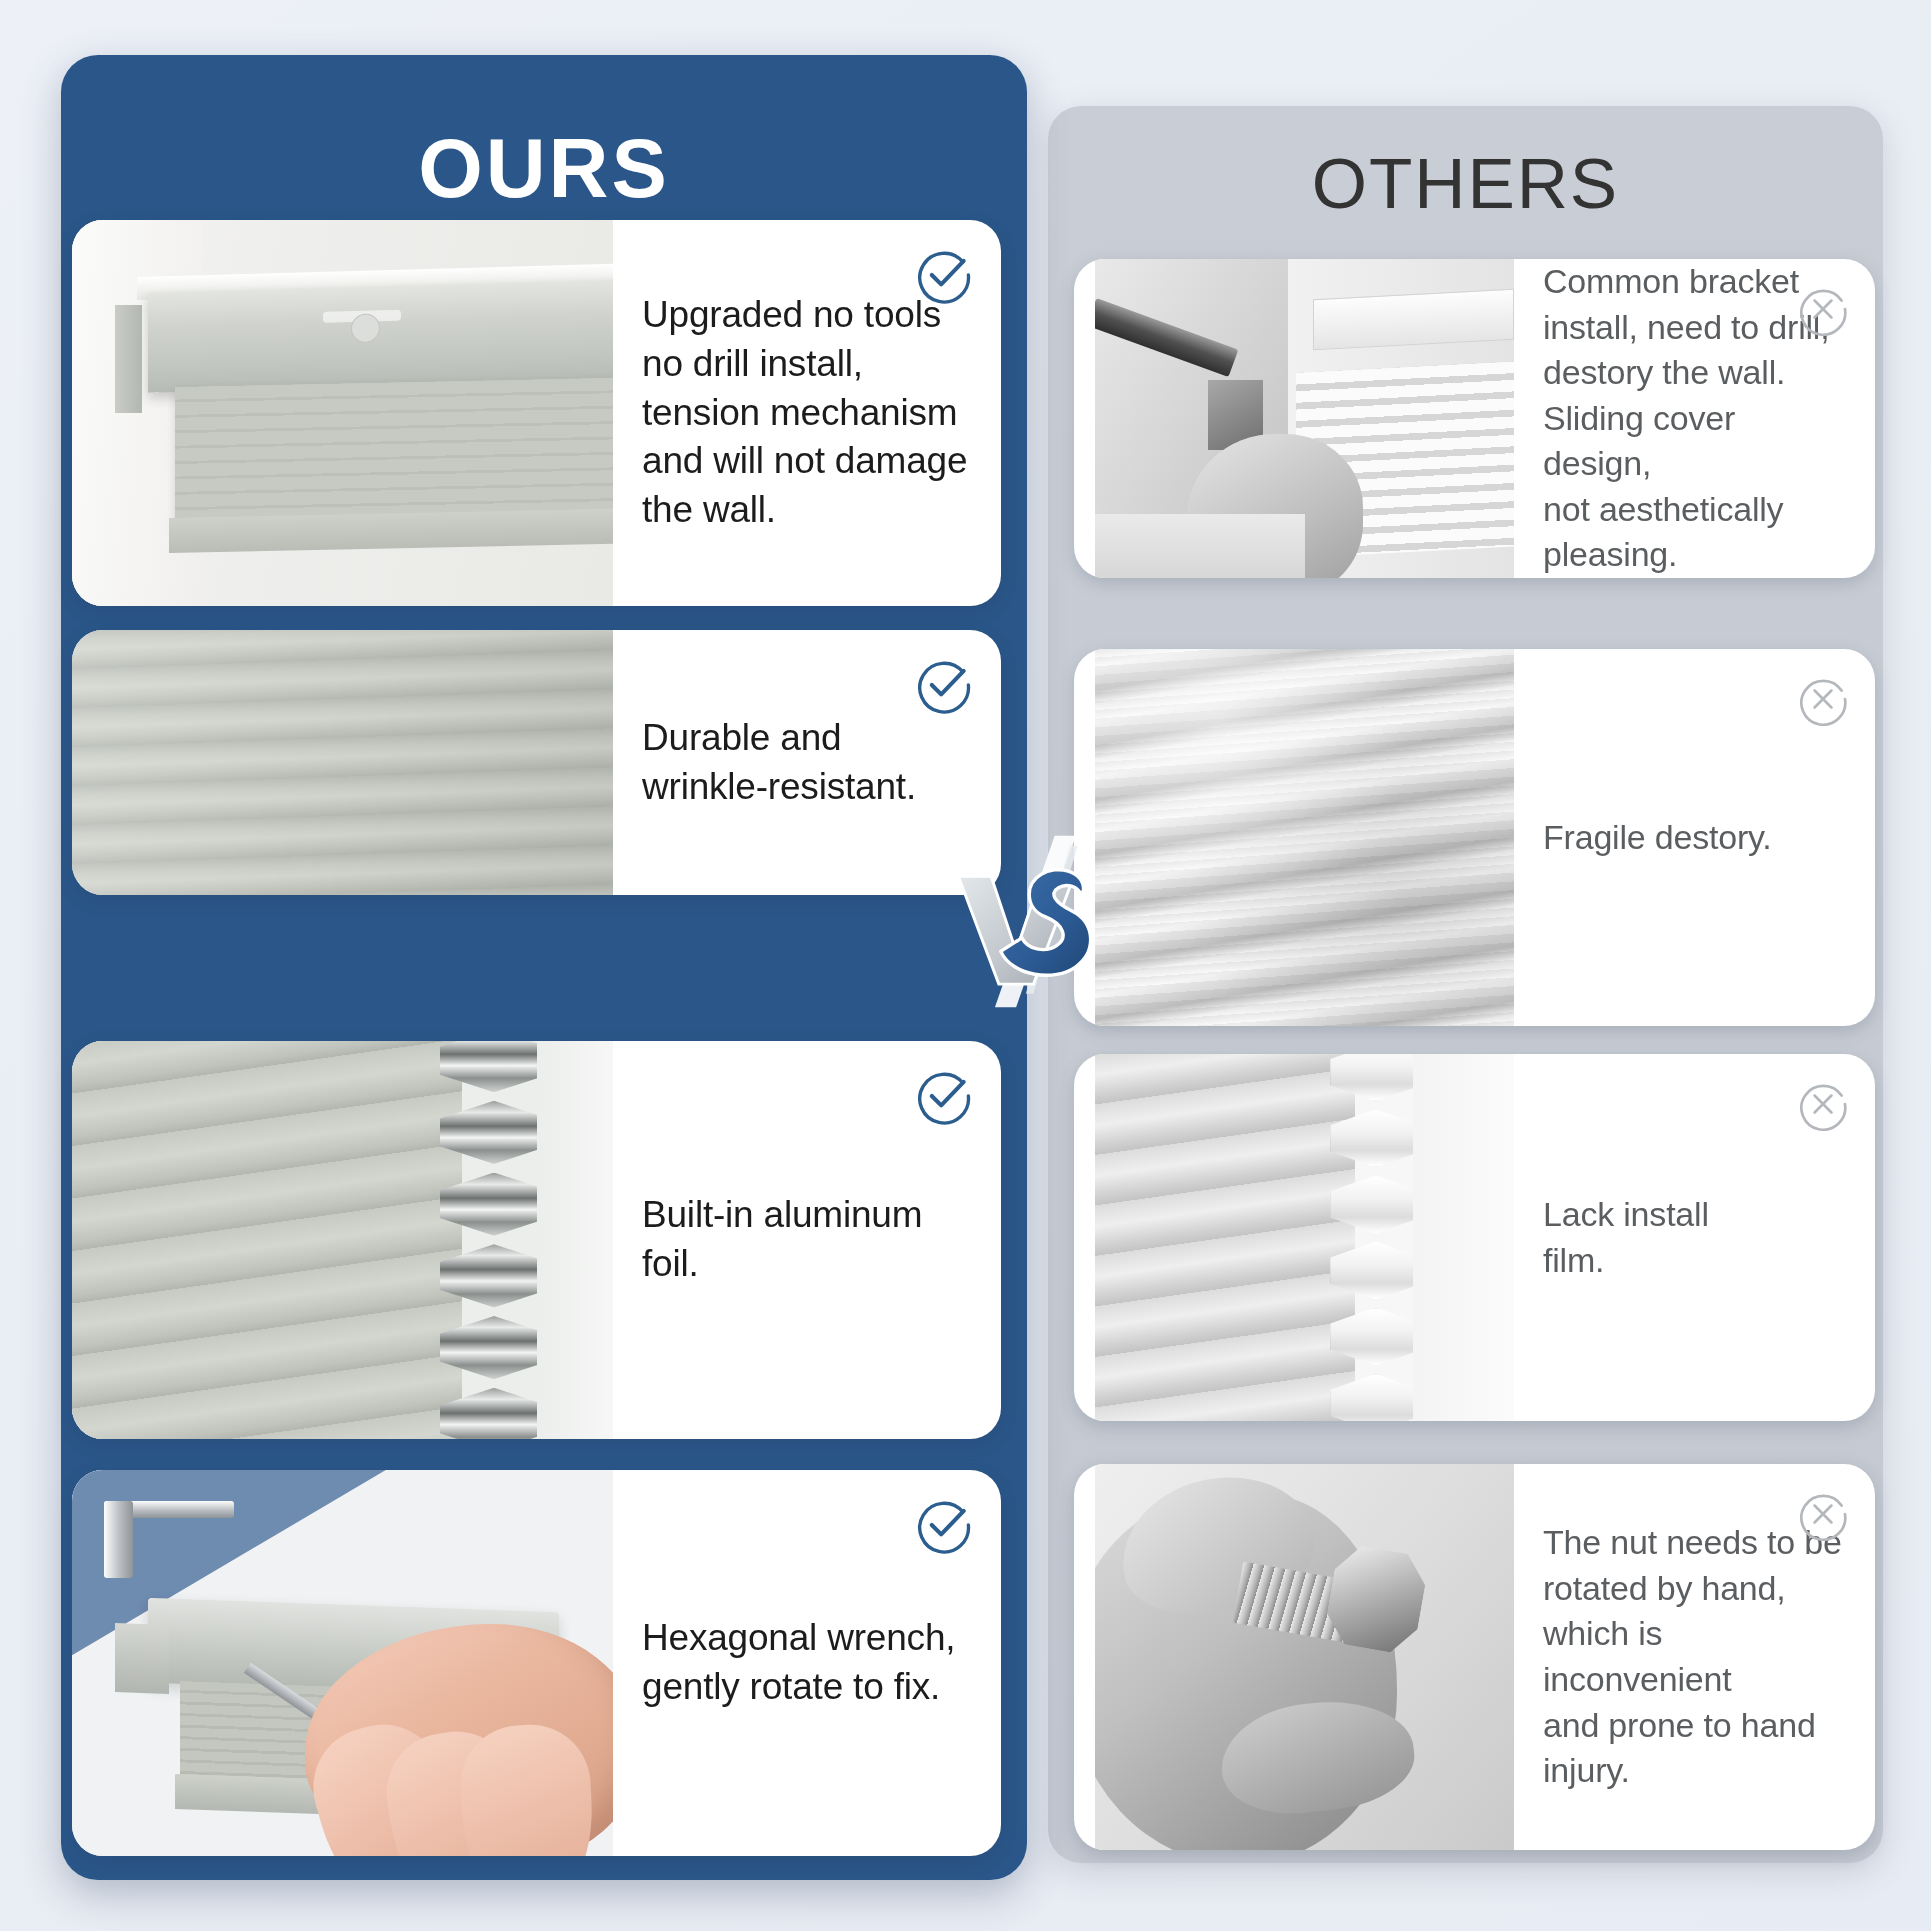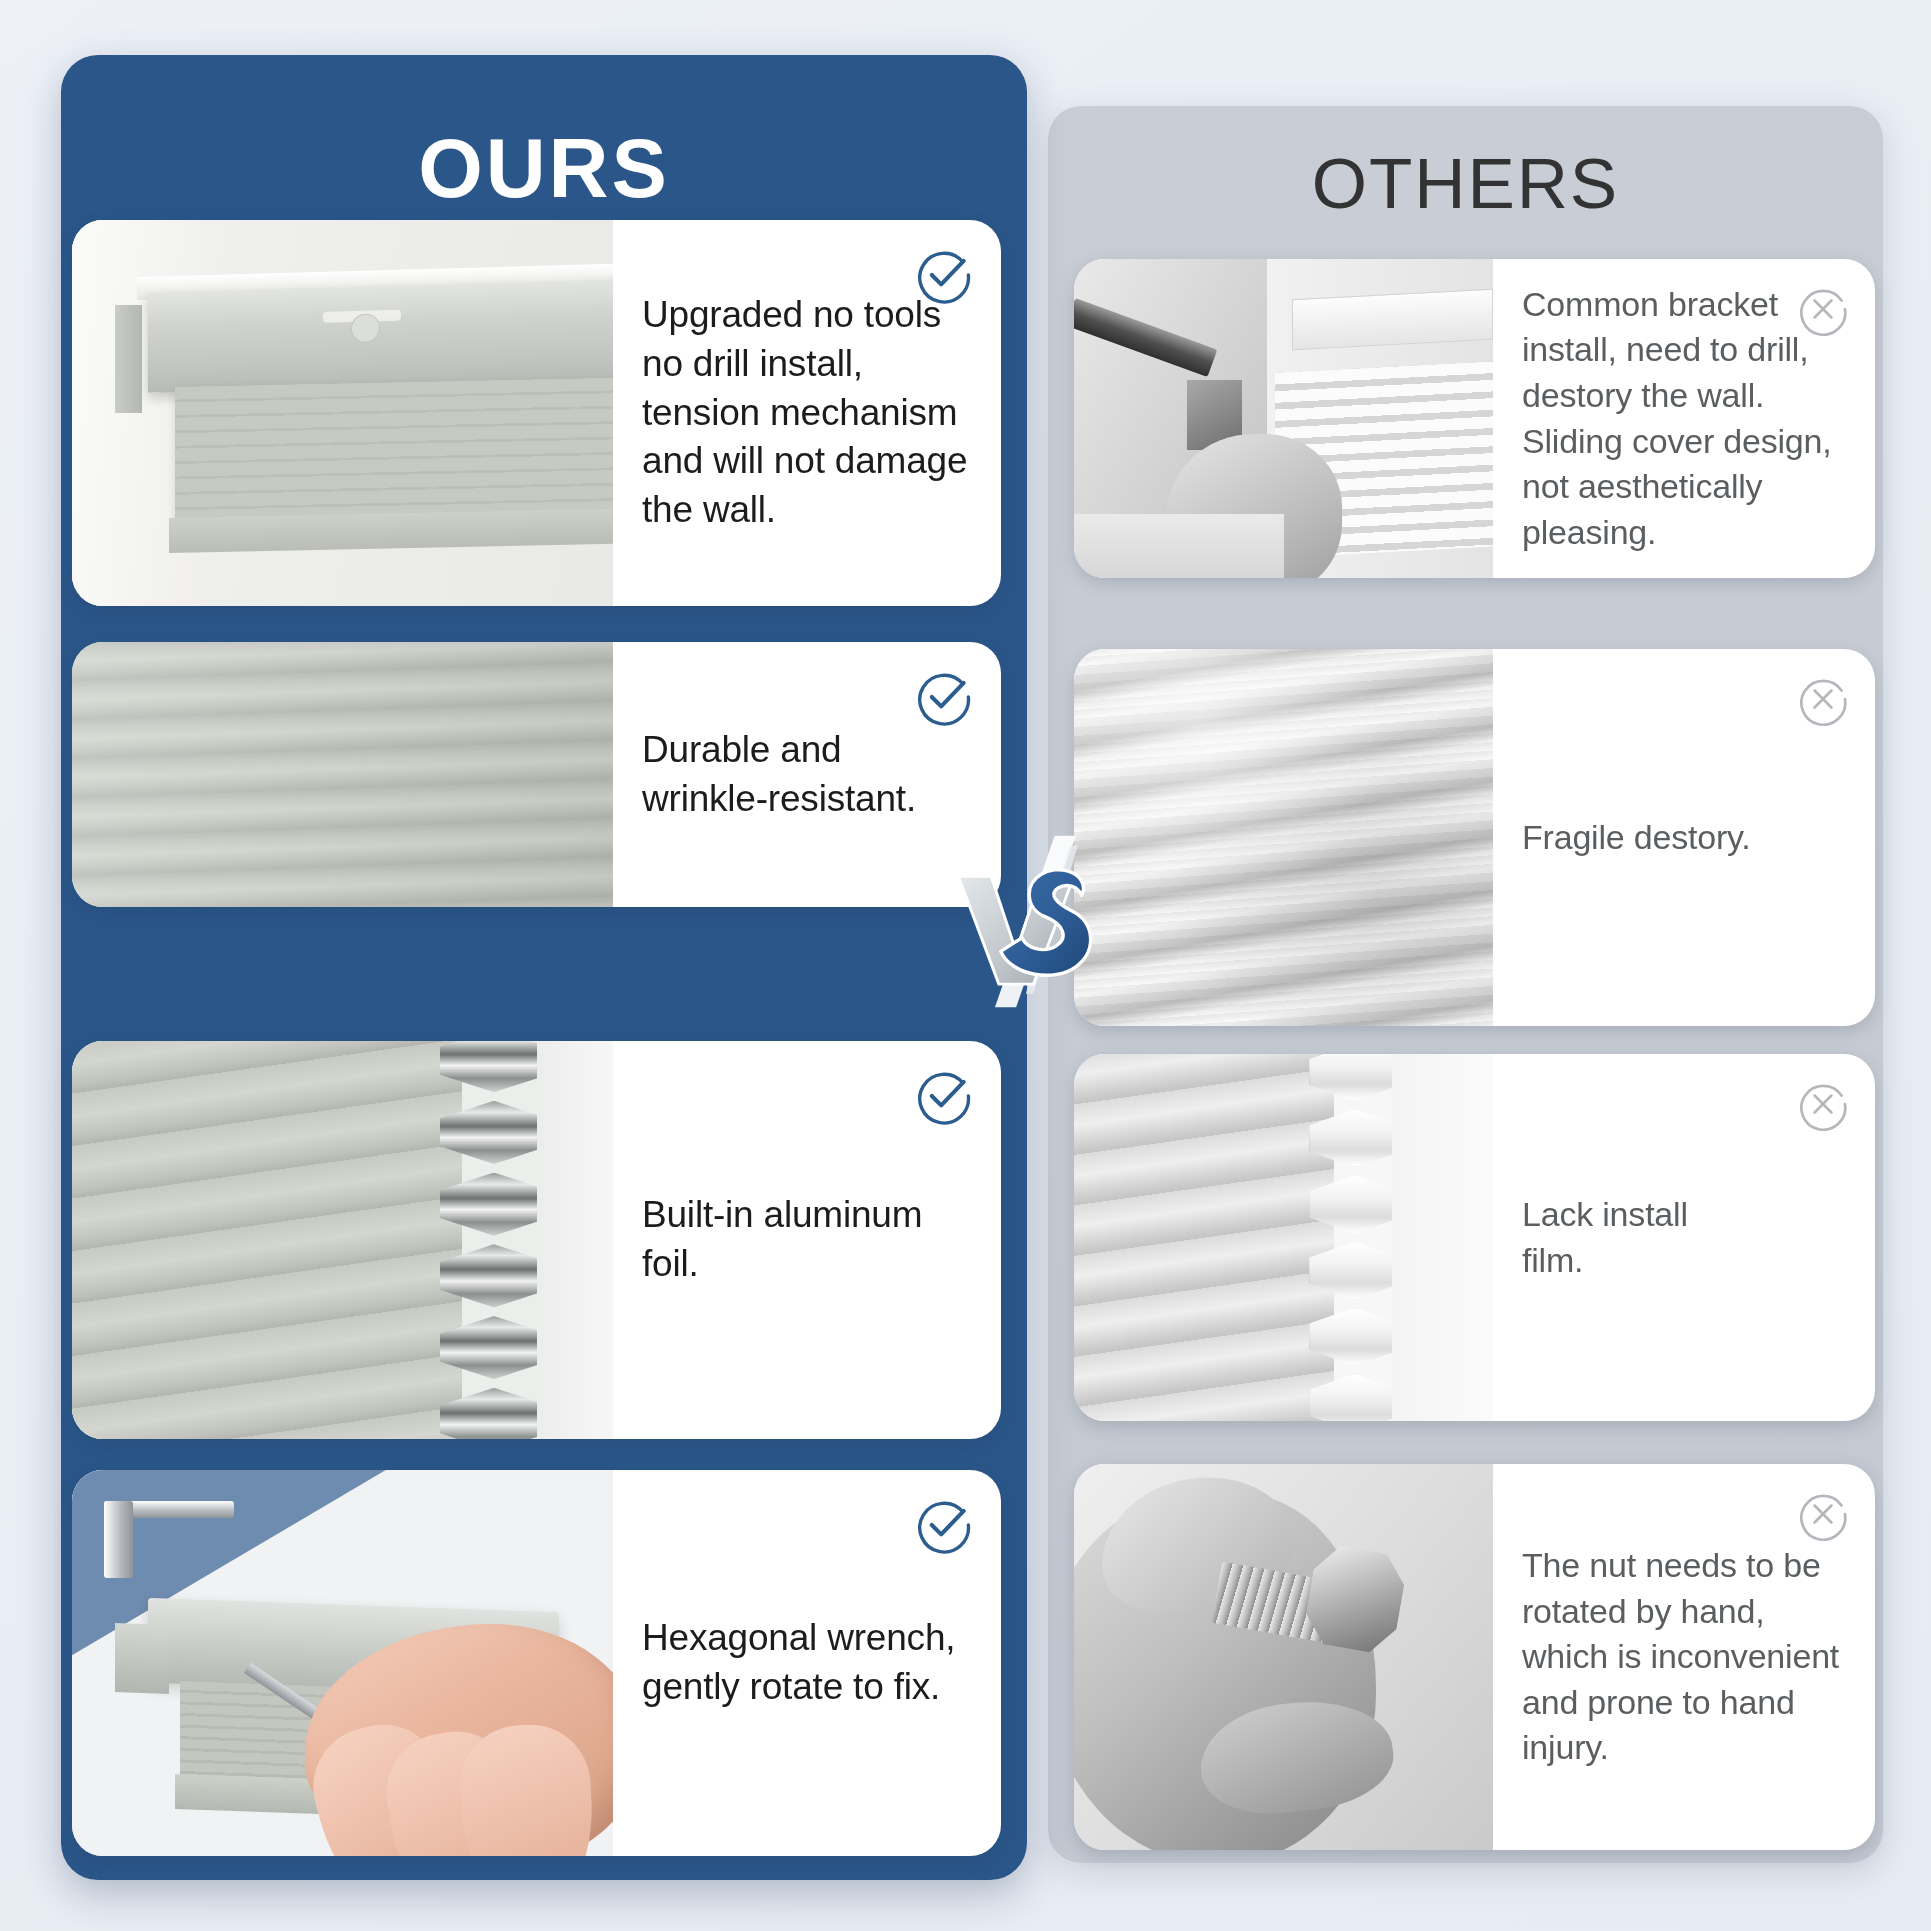--- a/index.html
+++ b/index.html
@@ -70,21 +70,21 @@
   
   .card {
     position: absolute;
     background: #ffffff;
     border-radius: 31px;
     overflow: hidden;
     display: flex;
     box-shadow: 0 5.8px 17.4px rgba(40, 55, 80, 0.18);
   }
   .card.ours-card { left: 72px; width: 929px; }
-  .card.others-card { left: 1074px; width: 801px; }
+  .card.others-card { left: 1074px; width: 801px; padding-left: 21px; }
 
   .card-photo {
     position: relative;
     flex: 0 0 auto;
     overflow: hidden;
     background: #dfe2e4;
   }
   .ours-card .card-photo { width: 541px; }
   .others-card .card-photo { width: 419px; }
 
@@ -497,21 +497,21 @@
         <polyline points="19,32 29,42 53,17" fill="none" stroke="#2c5d8f" stroke-width="4.4" stroke-linecap="round" stroke-linejoin="round"></polyline>
       </svg>
       <div class="card-text">Upgraded no tools
 no drill install,
 tension mechanism
 and will not damage
 the wall.</div>
     </div>
   </div>
 
-  <div class="card ours-card" style="top:630px; height:265px;margin-top:12px;">
+  <div class="card ours-card" style="top:630px; height:265px;">
     <div class="card-photo ph-pleat">
       <div class="sheen"></div>
     </div>
     <div class="card-body">
       <svg class="status-icon" viewBox="0 0 64 64">
         <path d="M52 18 A26 26 0 1 0 58 32" fill="none" stroke="#2c5d8f" stroke-width="3.6" stroke-linecap="round"></path>
         <polyline points="19,32 29,42 53,17" fill="none" stroke="#2c5d8f" stroke-width="4.4" stroke-linecap="round" stroke-linejoin="round"></polyline>
       </svg>
       <div class="card-text">Durable and
 wrinkle-resistant.</div>

